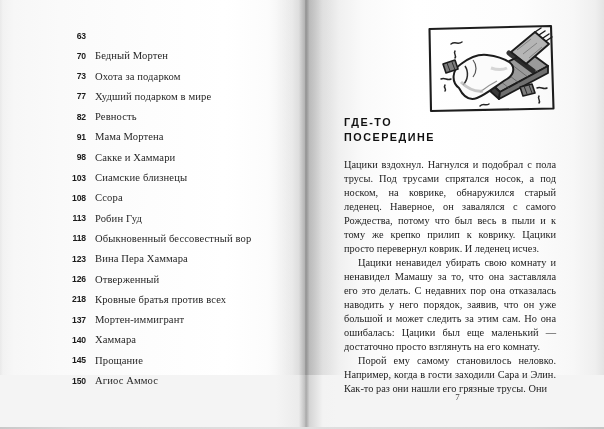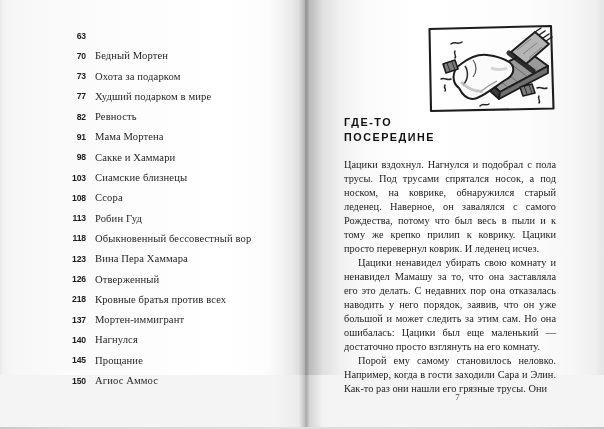--- a/index.html
+++ b/index.html
@@ -257,21 +257,21 @@
         <div class="toc-row">
           <span class="toc-num">218</span>
           <span class="toc-title">Кровные братья против всех</span>
         </div>
         <div class="toc-row">
           <span class="toc-num">137</span>
           <span class="toc-title">Мортен-иммигрант</span>
         </div>
         <div class="toc-row">
           <span class="toc-num">140</span>
-          <span class="toc-title">Нагнулся</span>
+          <span class="toc-title">Хаммара</span>
         </div>
         <div class="toc-row">
           <span class="toc-num">145</span>
           <span class="toc-title">Прощание</span>
         </div>
         <div class="toc-row">
           <span class="toc-num">150</span>
           <span class="toc-title">Агиос Аммос</span>
         </div>
       </div>

